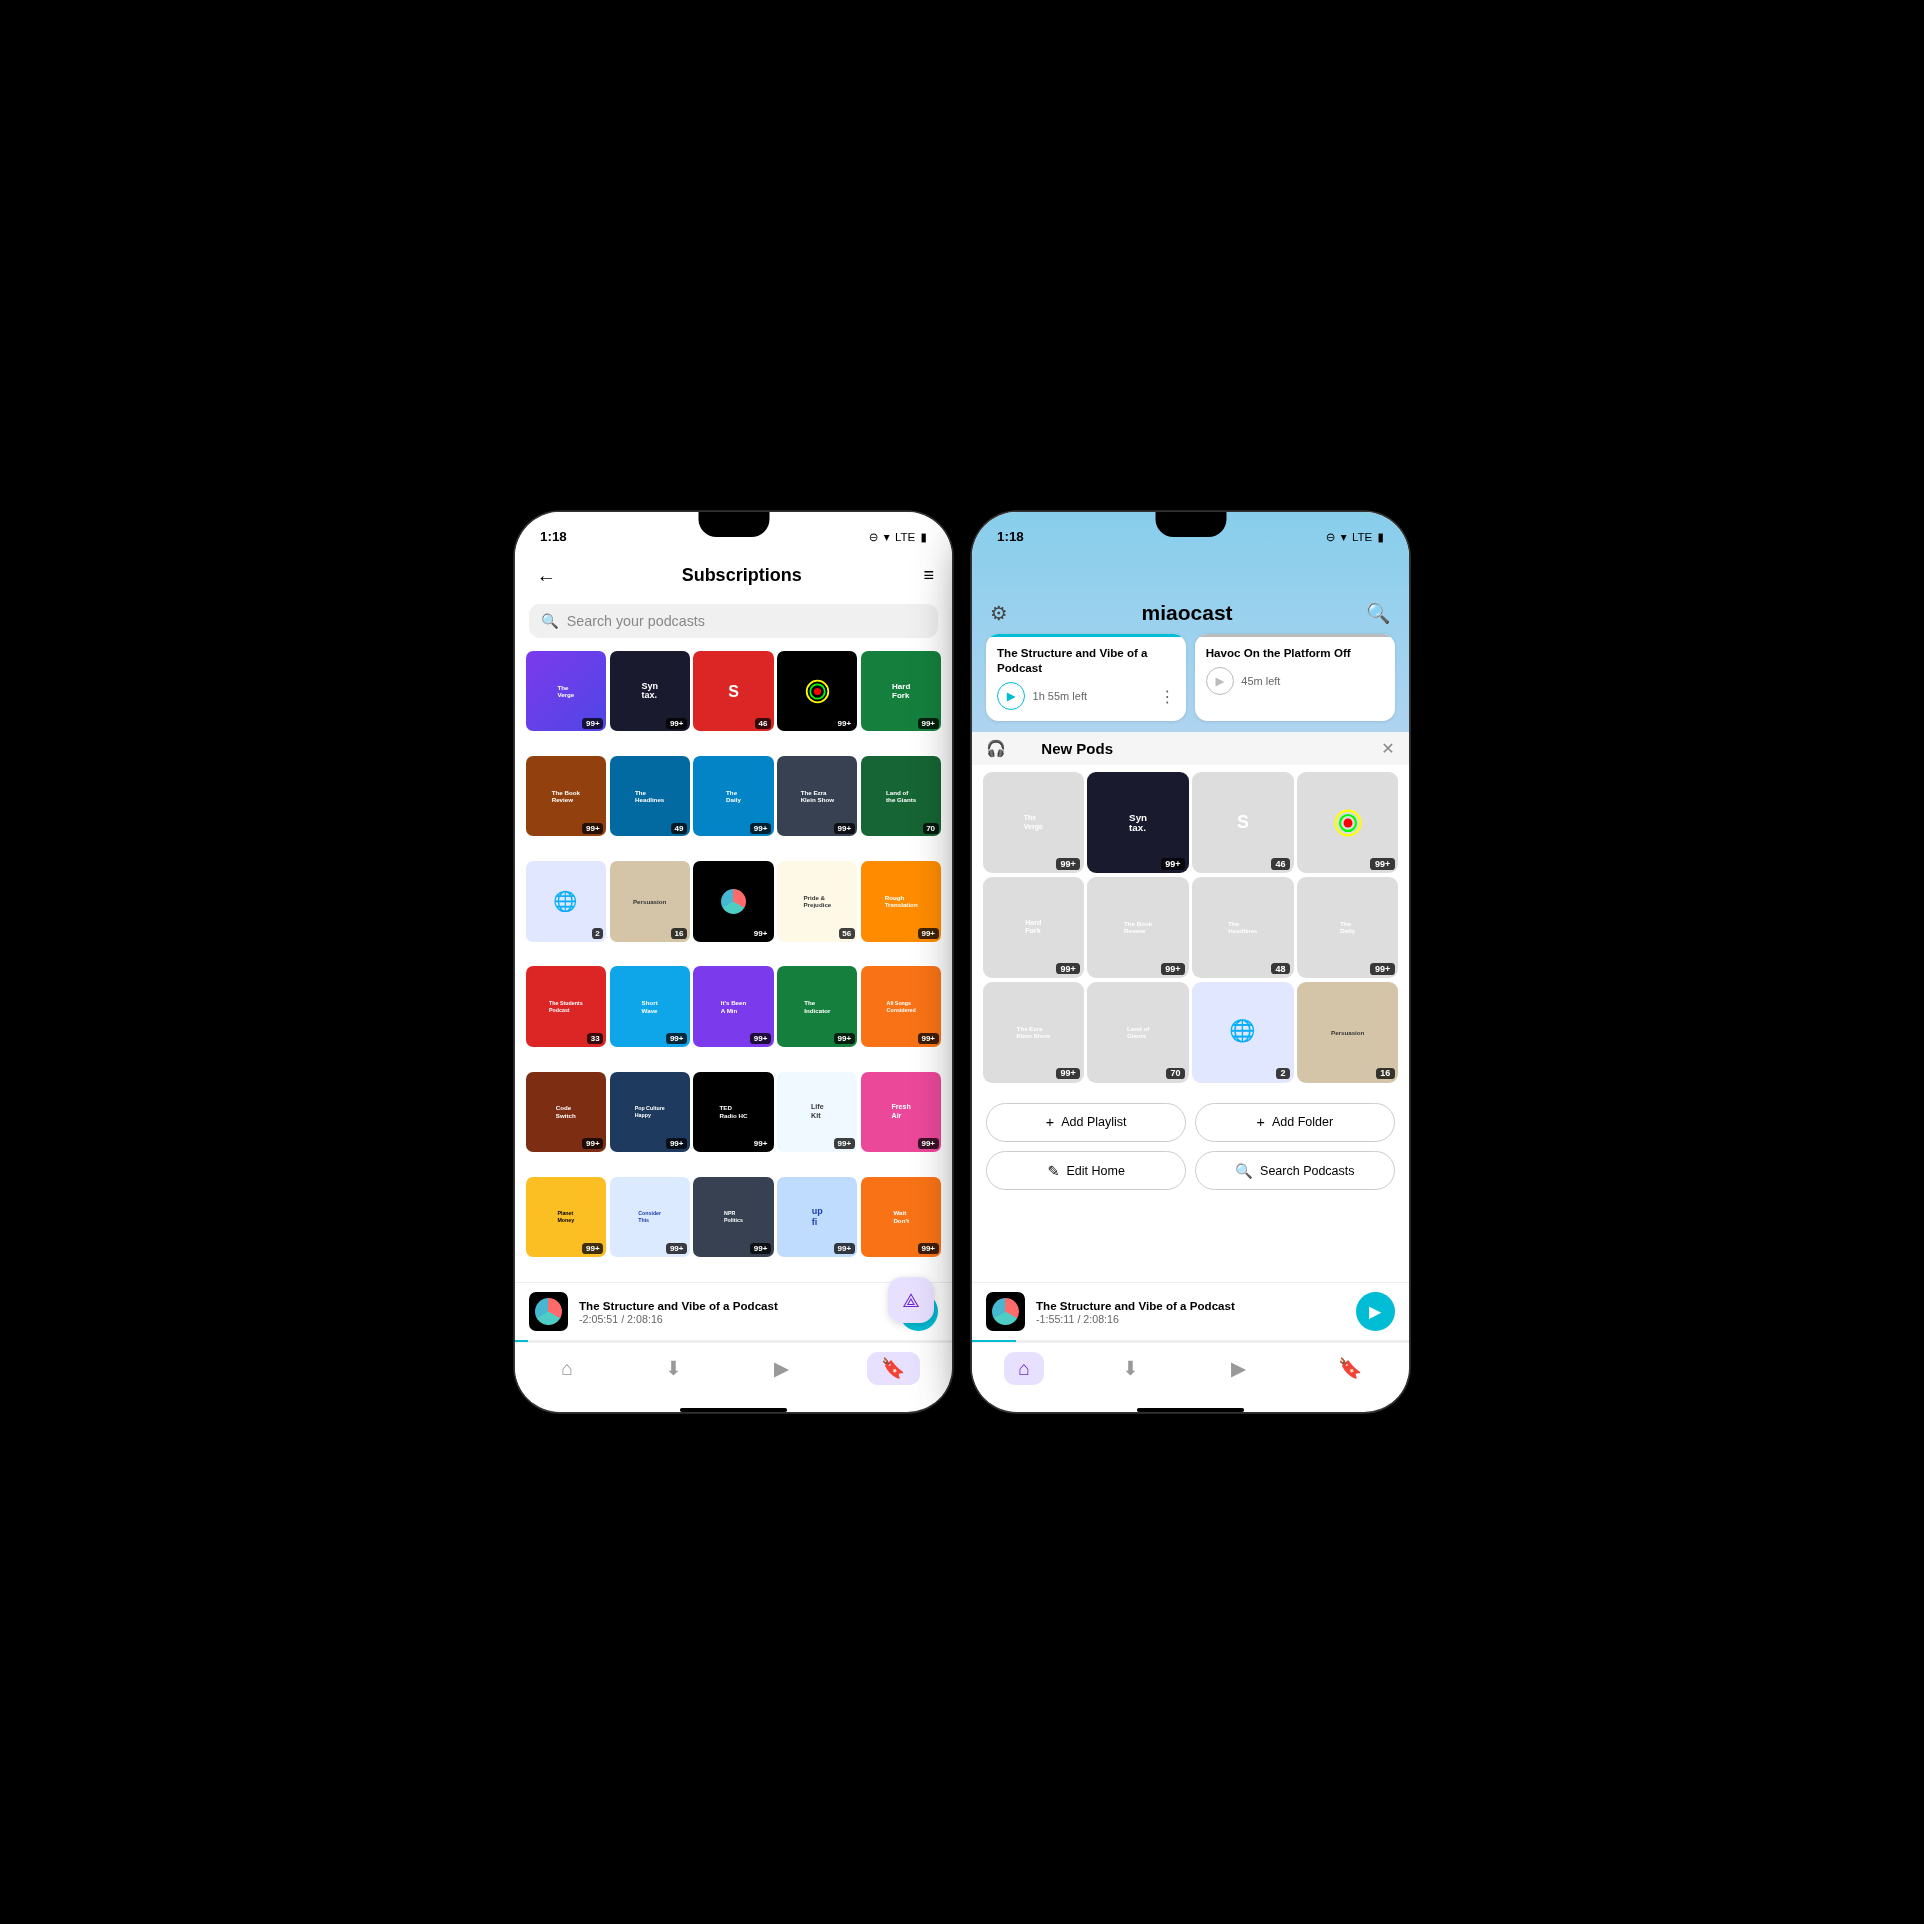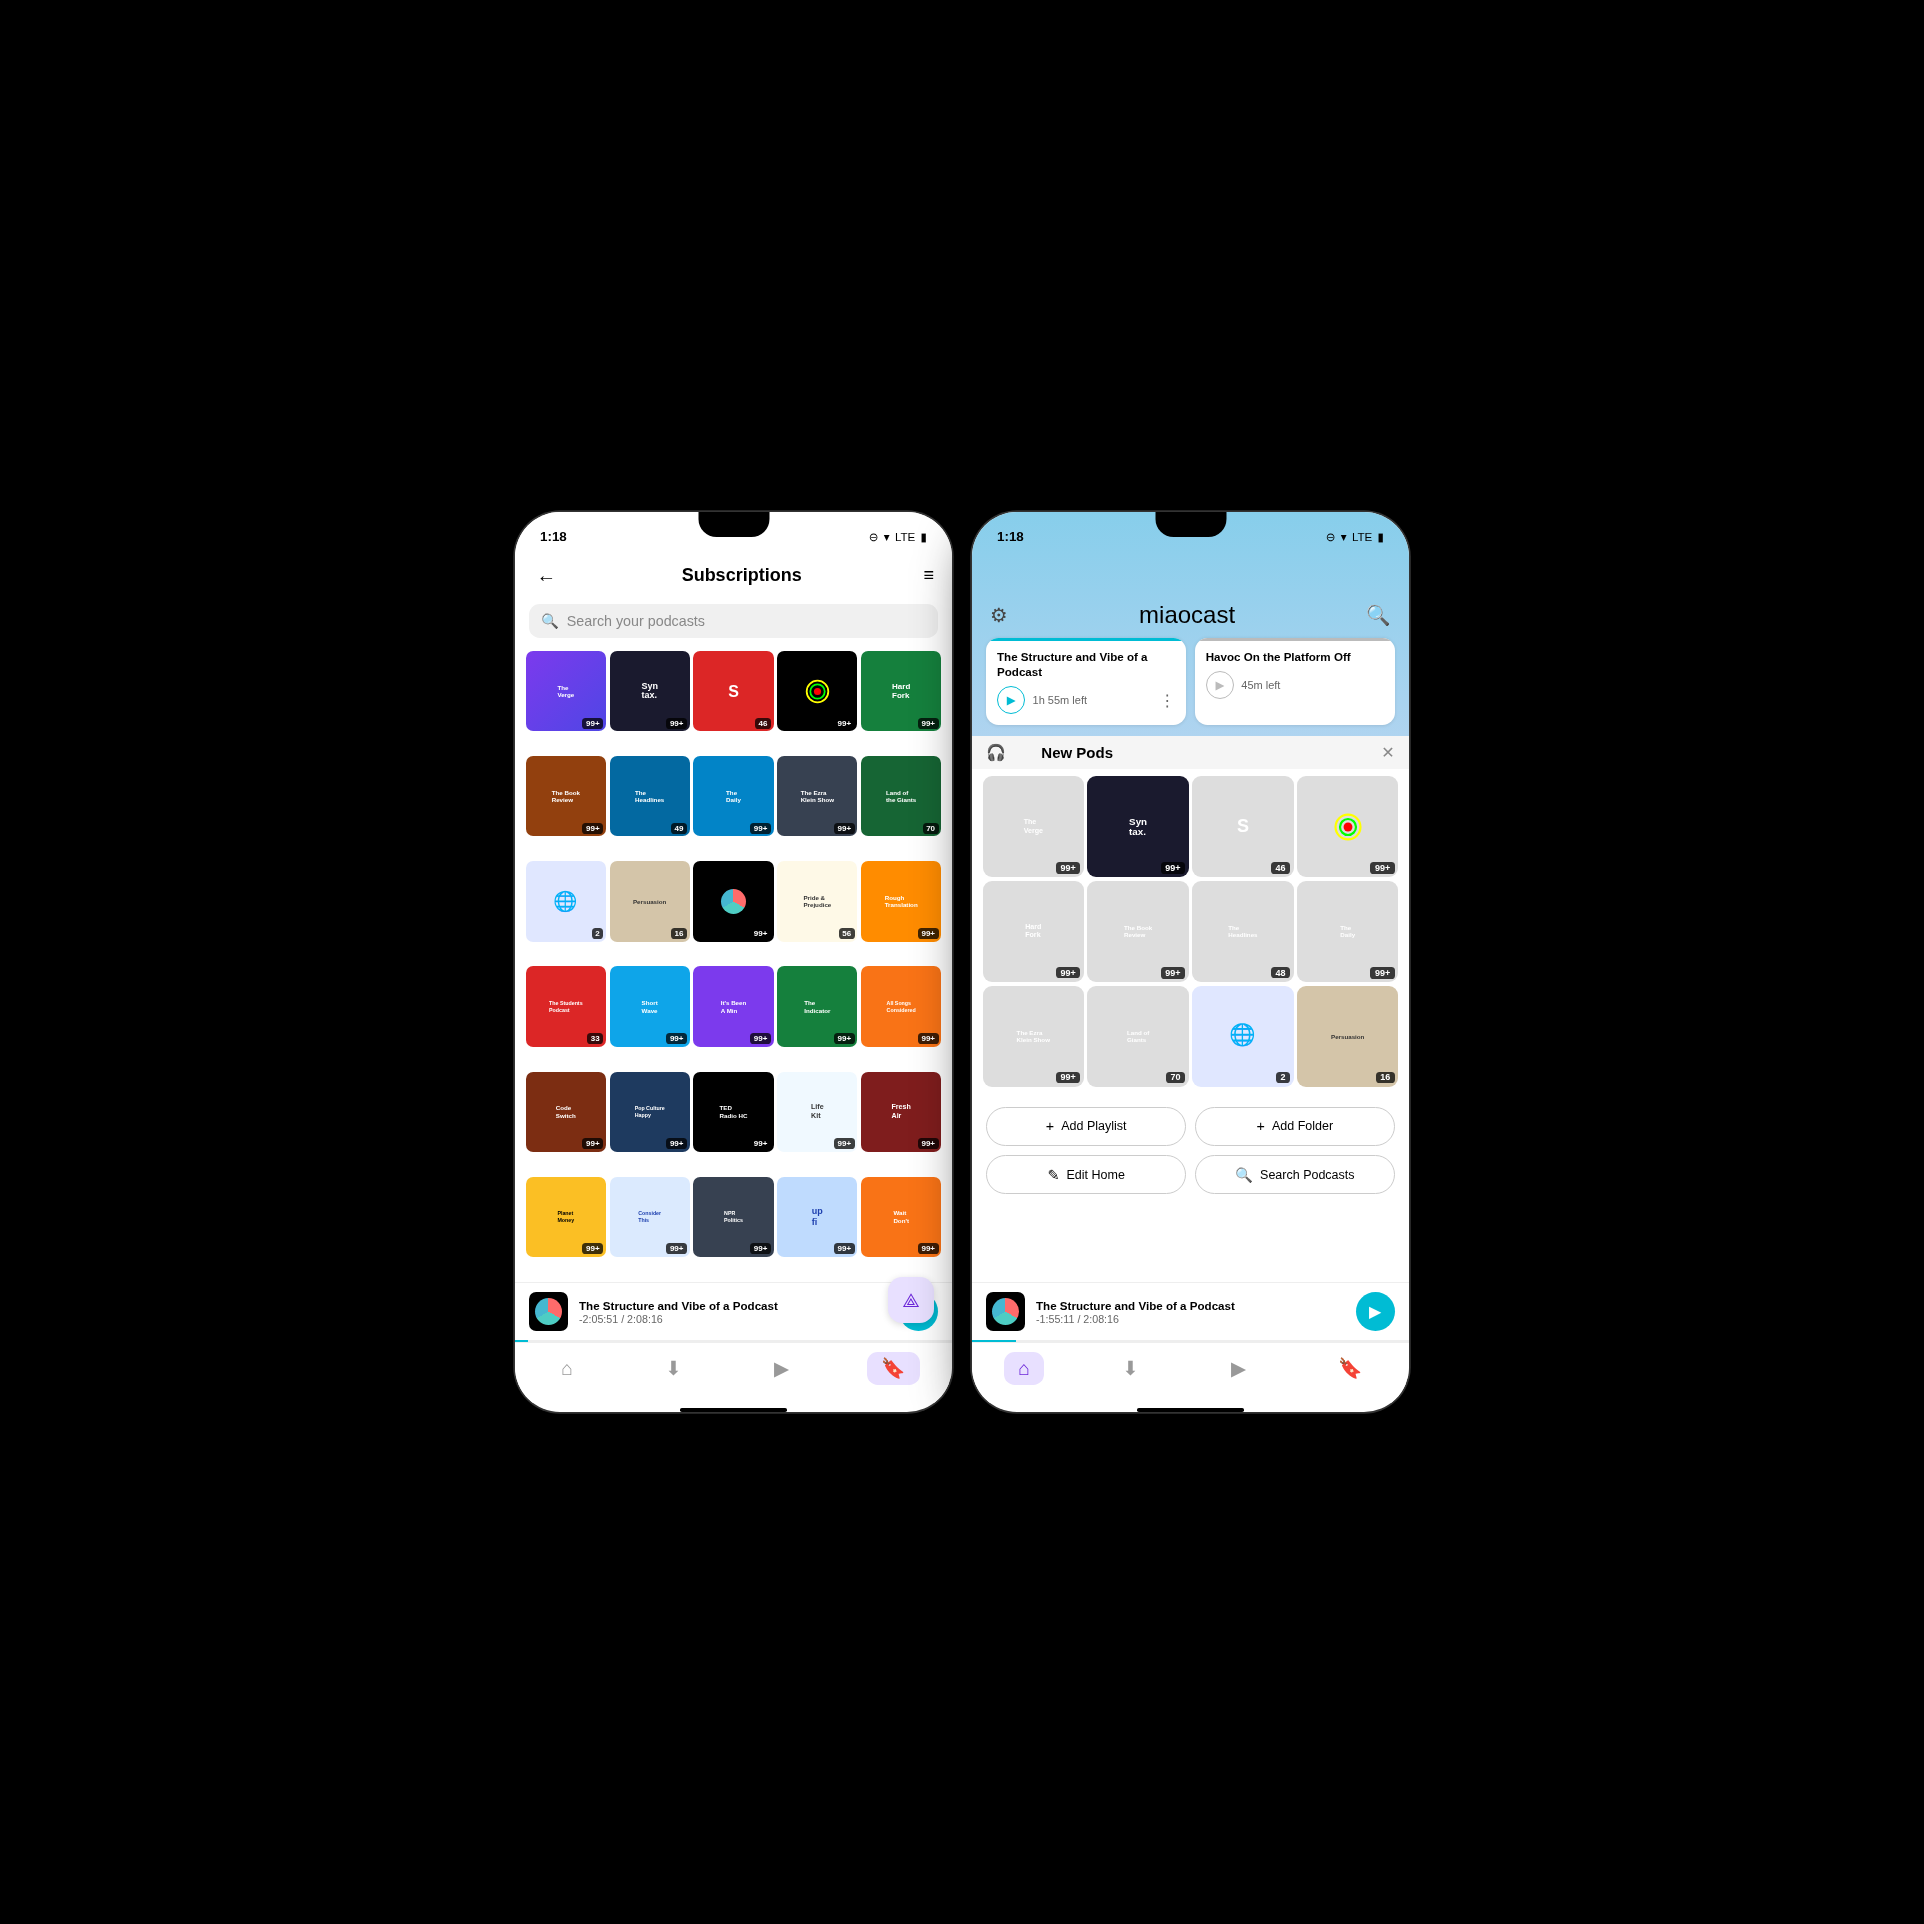--- a/index.html
+++ b/index.html
@@ -148,21 +148,21 @@
     .pc-land-giants { background: #166534; }
     .pc-atp { background: #000; }
     .pc-students { background: #dc2626; }
     .pc-shortwave { background: #0ea5e9; }
     .pc-itsbeen { background: #7c3aed; }
     .pc-indicator { background: #15803d; }
     .pc-all-songs { background: #f97316; }
     .pc-code-switch { background: #7c2d12; }
     .pc-pop-culture { background: #1e3a5f; }
     .pc-ted { background: #000; }
-    .pc-fresh-air { background: #7f1d1d; }
+    .pc-fresh-air { background: #ec4899; }
     .pc-planet-money { background: #fbbf24; }
     .pc-npr-politics { background: #374151; }
     .pc-wait { background: #f97316; }
 
     .filter-fab {
       position: absolute;
       bottom: 89px;
       right: 18px;
       width: 46px;
       height: 46px;
@@ -276,22 +276,22 @@
       align-items: center;
       justify-content: space-between;
       padding: 50px 18px 9px;
     }
     .miaocast-header .settings-icon {
       font-size: 19.6px;
       color: #444;
       cursor: pointer;
     }
     .miaocast-header .app-title {
-      font-size: 24px;
-      font-weight: 400;
+      font-size: 21px;
+      font-weight: 700;
       color: #000;
     }
     .miaocast-header .search-icon-btn {
       font-size: 19.6px;
       color: #444;
       cursor: pointer;
     }
     .now-playing-cards {
       display: flex;
       gap: 9px;

